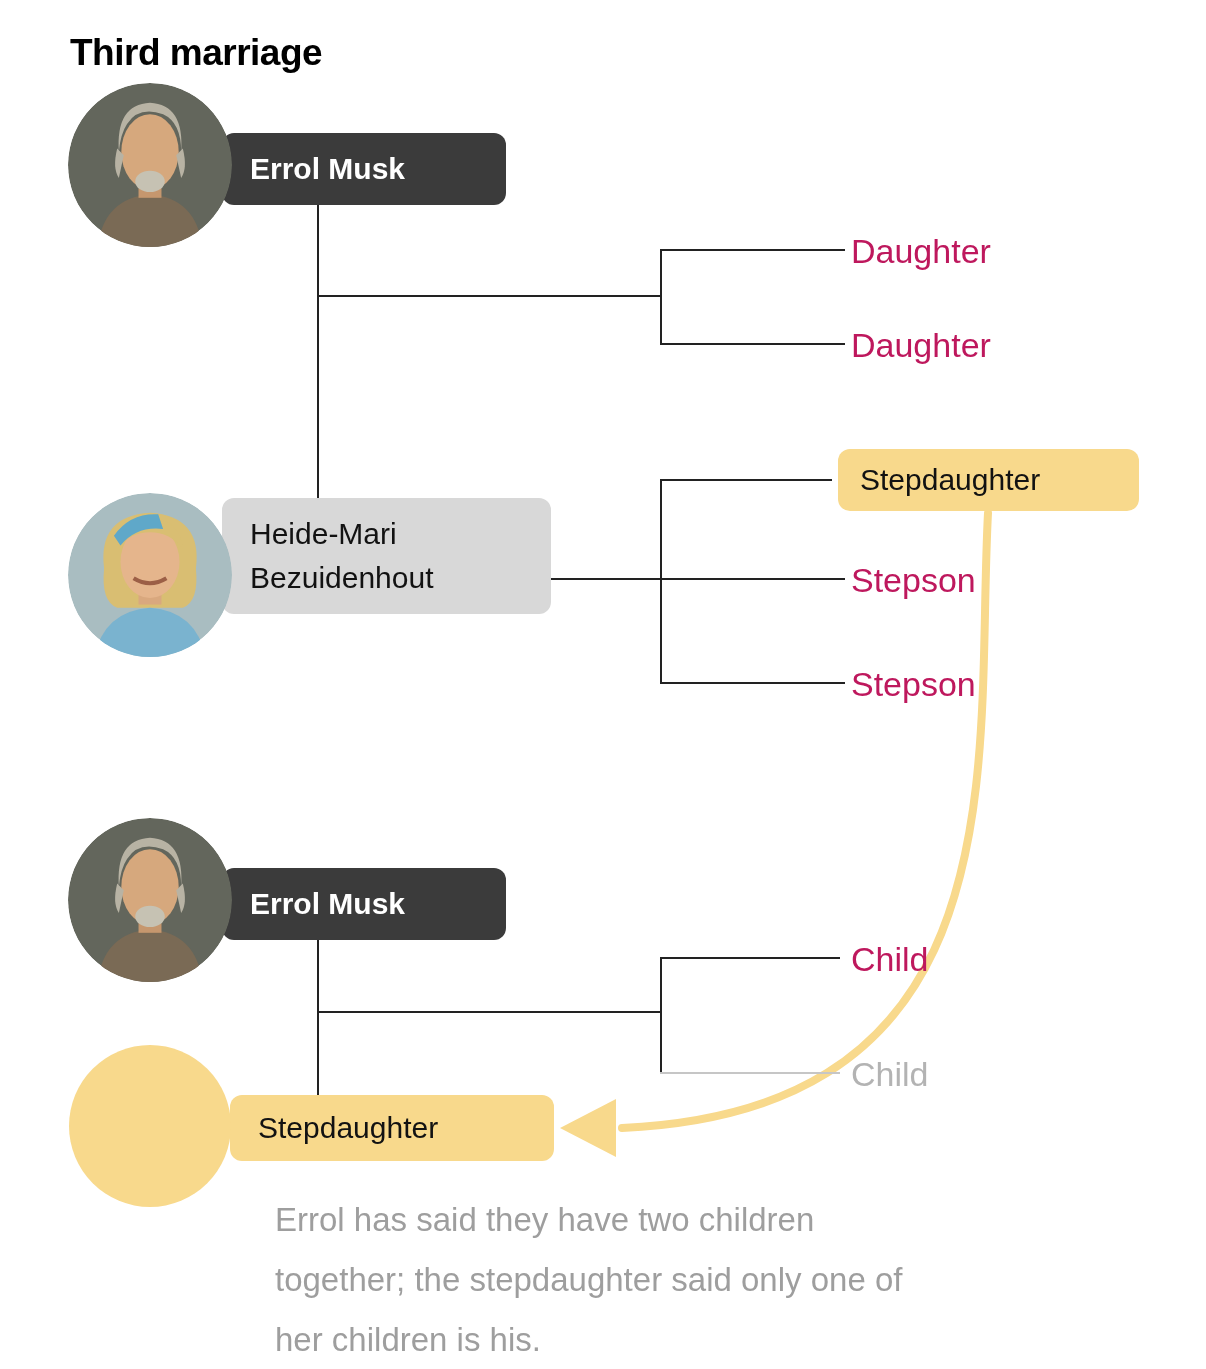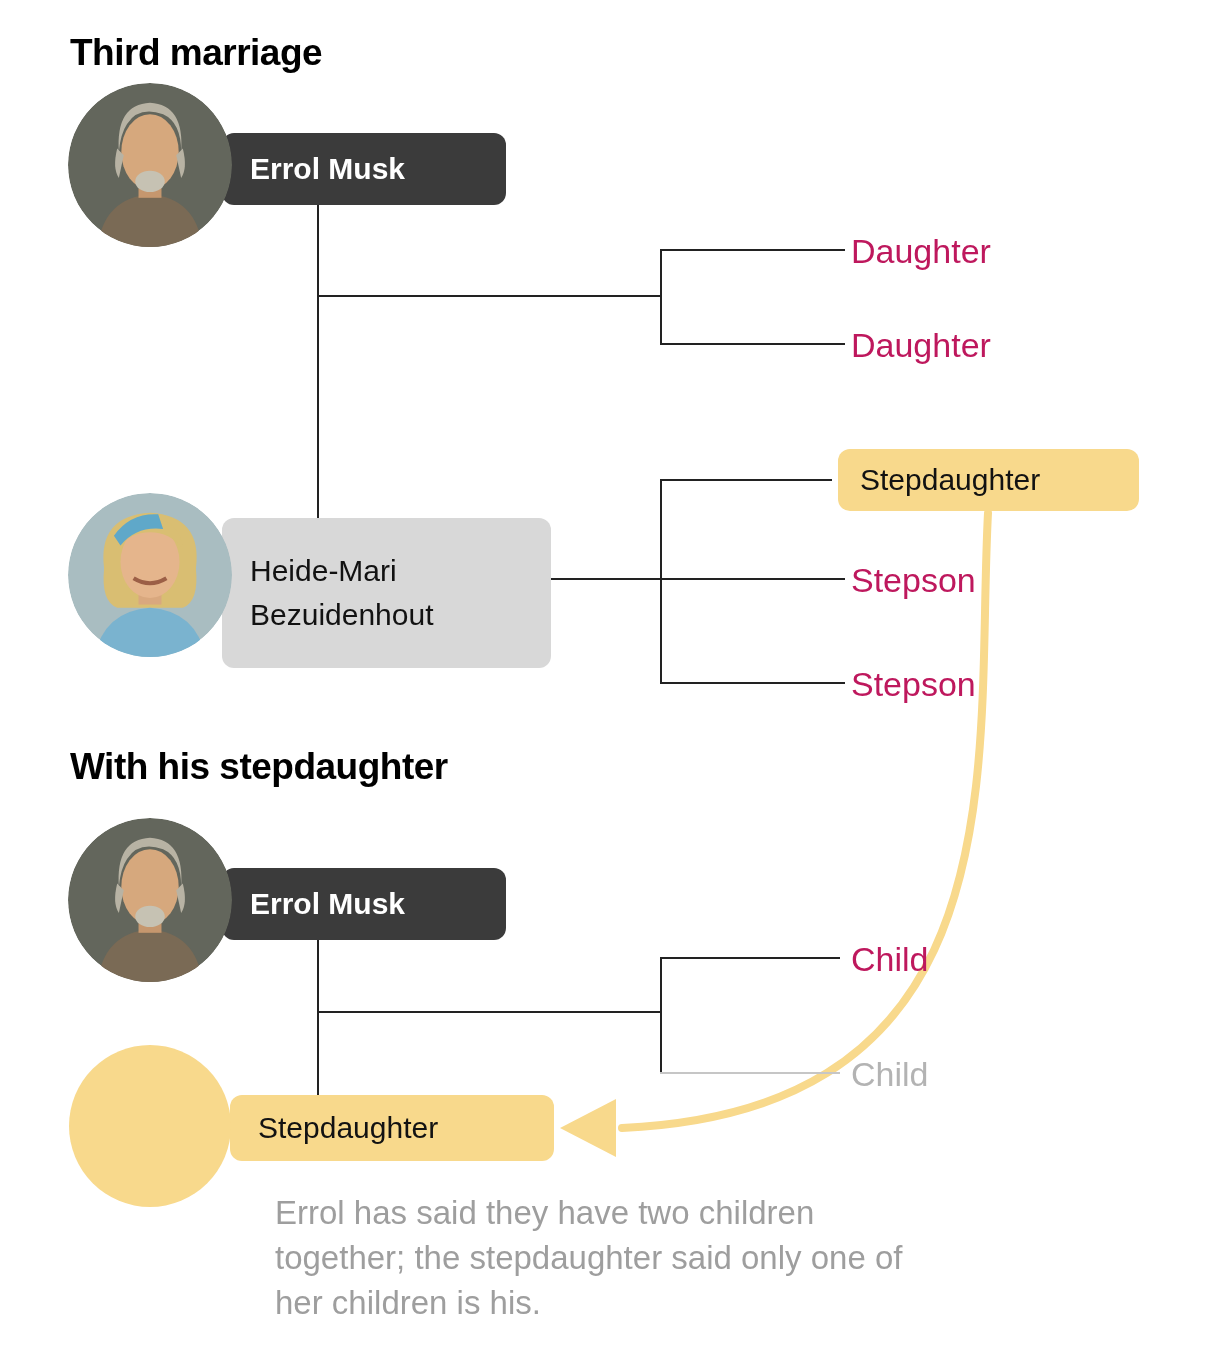--- a/index.html
+++ b/index.html
@@ -30,21 +30,21 @@
   .yellow-circle {
     position:absolute; width:162px; height:162px; border-radius:50%;
     background:#f8d98c; z-index:3;
   }
   .node-label {
     position:absolute; font-size:34px; color:#be185d; transform:translateY(-50%);
     white-space:nowrap; z-index:2;
   }
   .node-label.muted { color:#b3b3b3; }
   .footnote {
-    position:absolute; width:670px; font-size:33px; line-height:45px;
+    position:absolute; width:670px; font-size:33px; line-height:60px;
     color:#9e9e9e; z-index:2;
   }
   .arrow-layer { position:absolute; left:0; top:0; z-index:1; pointer-events:none; }
 </style>
 </head>
 <body>
 
 <div class="canvas">
 
   <svg class="arrow-layer" width="1206" height="1369" viewBox="0 0 1206 1369">
@@ -78,21 +78,21 @@
       <ellipse cx="50" cy="60" rx="9" ry="6.5" fill="#c6c2b3"></ellipse>
       <path d="M31 42 Q29 13 50 12 Q71 13 69 42 Q69 24 58 19 Q43 14 36 25 Q32 31 31 42 Z" fill="#b8b3a4"></path>
       <path d="M30 40 Q27 52 31 58 L34 44 Z" fill="#b8b3a4"></path>
       <path d="M70 40 Q73 52 69 58 L66 44 Z" fill="#b8b3a4"></path>
     </svg>
   </div>
 
   <div class="node-label" style="left:851px; top:251px;">Daughter</div>
   <div class="node-label" style="left:851px; top:345px;">Daughter</div>
 
-  <div class="pill gray" style="left:222px; top:518px; width:329px; height:150px;">
+  <div class="pill gray" style="left:222px; top:498px; width:329px; height:116px;">
     <span style="white-space:normal; width:280px;">Heide-Mari Bezuidenhout</span>
   </div>
   <div class="avatar" style="left:68px; top:493px;">
     <svg viewBox="0 0 100 100">
       <circle cx="50" cy="50" r="50" fill="#a9bdc1"></circle>
       <path d="M22 46 Q18 14 50 12 Q82 14 78 46 Q80 66 70 70 L30 70 Q20 66 22 46 Z" fill="#d9be72"></path>
       <path d="M16 100 Q22 72 50 70 Q78 72 84 100 Z" fill="#7ab3cf"></path>
       <rect x="43" y="52" width="14" height="16" fill="#d9a87e"></rect>
       <ellipse cx="50" cy="42" rx="18" ry="22" fill="#e5b58c"></ellipse>
       <path d="M30 34 Q32 16 50 15 Q68 16 70 34 Q62 24 50 24 Q38 24 30 34 Z" fill="#d9be72"></path>
@@ -100,21 +100,20 @@
       <path d="M40 52 Q50 58 60 52" stroke="#9c5f46" stroke-width="2.5" fill="none"></path>
     </svg>
   </div>
 
   <div class="pill yellow" style="left:830px; top:449px; width:301px; height:62px; padding:0 22px;">
     <span>Stepdaughter</span>
   </div>
   <div class="node-label" style="left:851px; top:580px;">Stepson</div>
   <div class="node-label" style="left:851px; top:684px;">Stepson</div>
 
-  <h2 class="section-title" style="left:66px; top:742px;">With his stepdaughter</h2>
 
   <div class="line vline" style="left:317px; top:938px; height:158px;"></div>
   <div class="line hline" style="left:317px; top:1011px; width:345px;"></div>
   <div class="line vline" style="left:660px; top:957px; height:117px;"></div>
   <div class="line hline" style="left:660px; top:957px; width:180px;"></div>
   <div class="line hline muted" style="left:660px; top:1072px; width:180px;"></div>
 
   <div class="pill dark" style="left:222px; top:868px; width:284px; height:72px;">
     <span>Errol Musk</span>
   </div>

